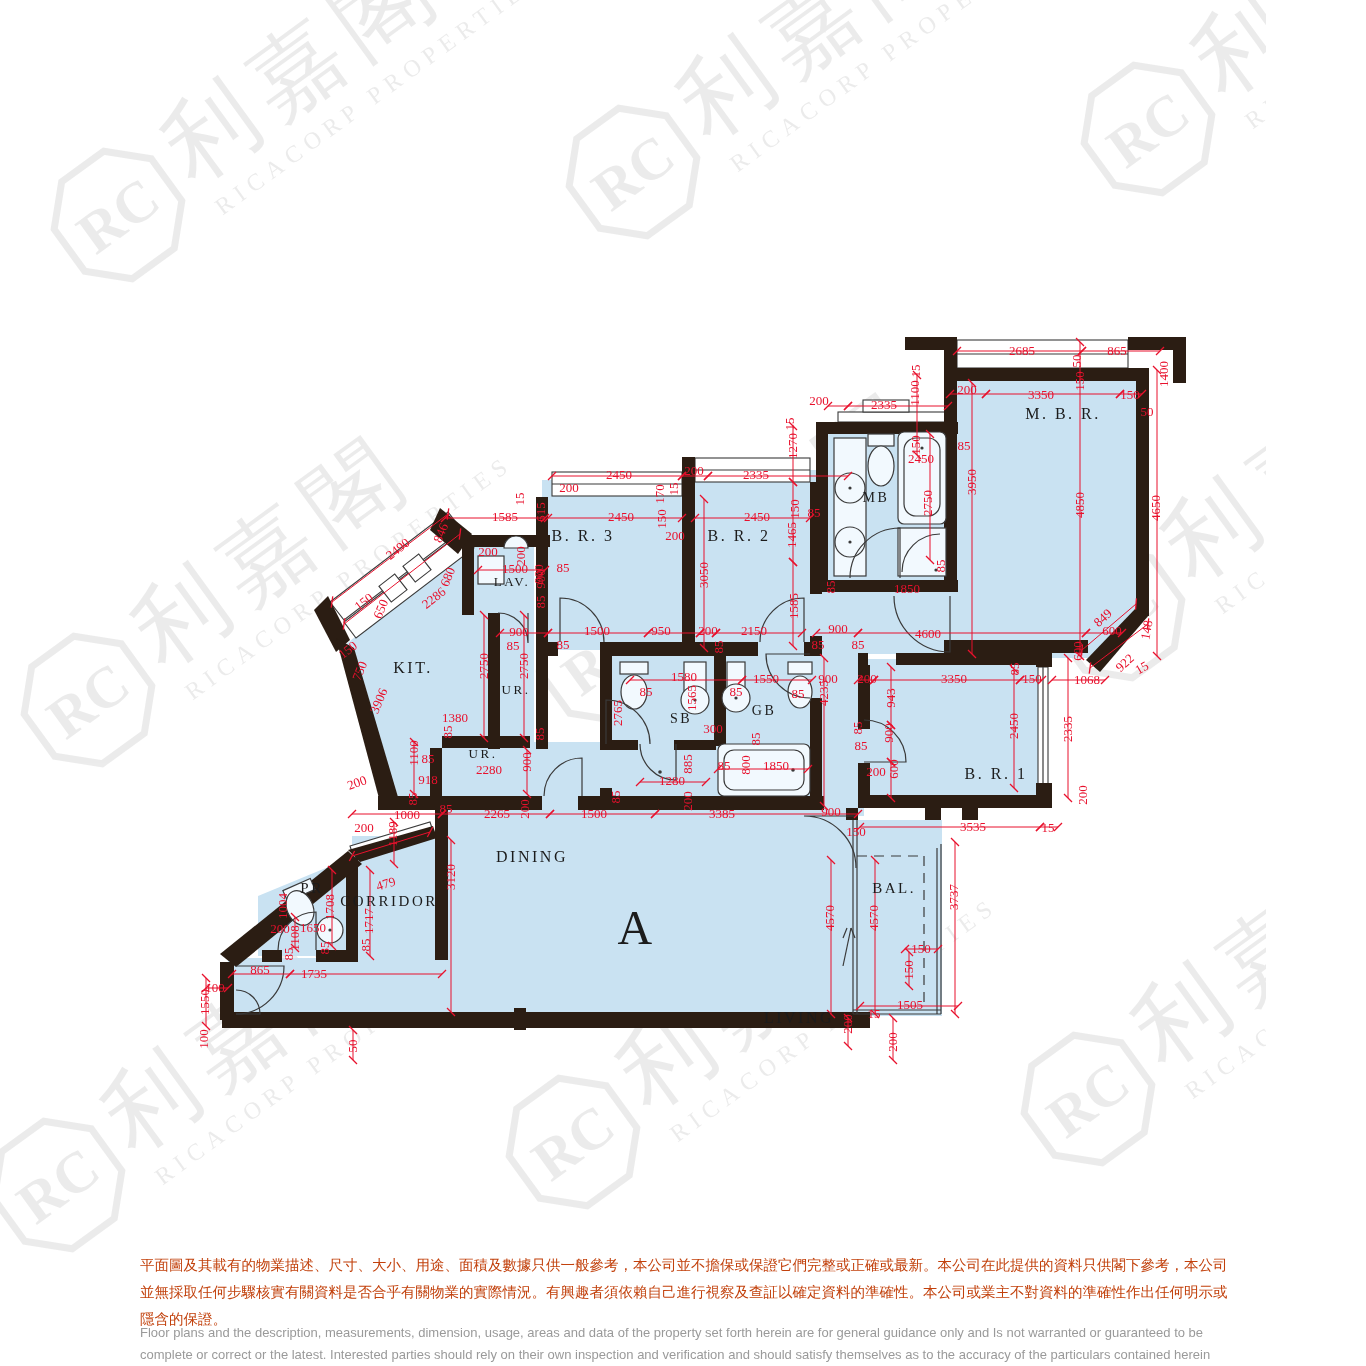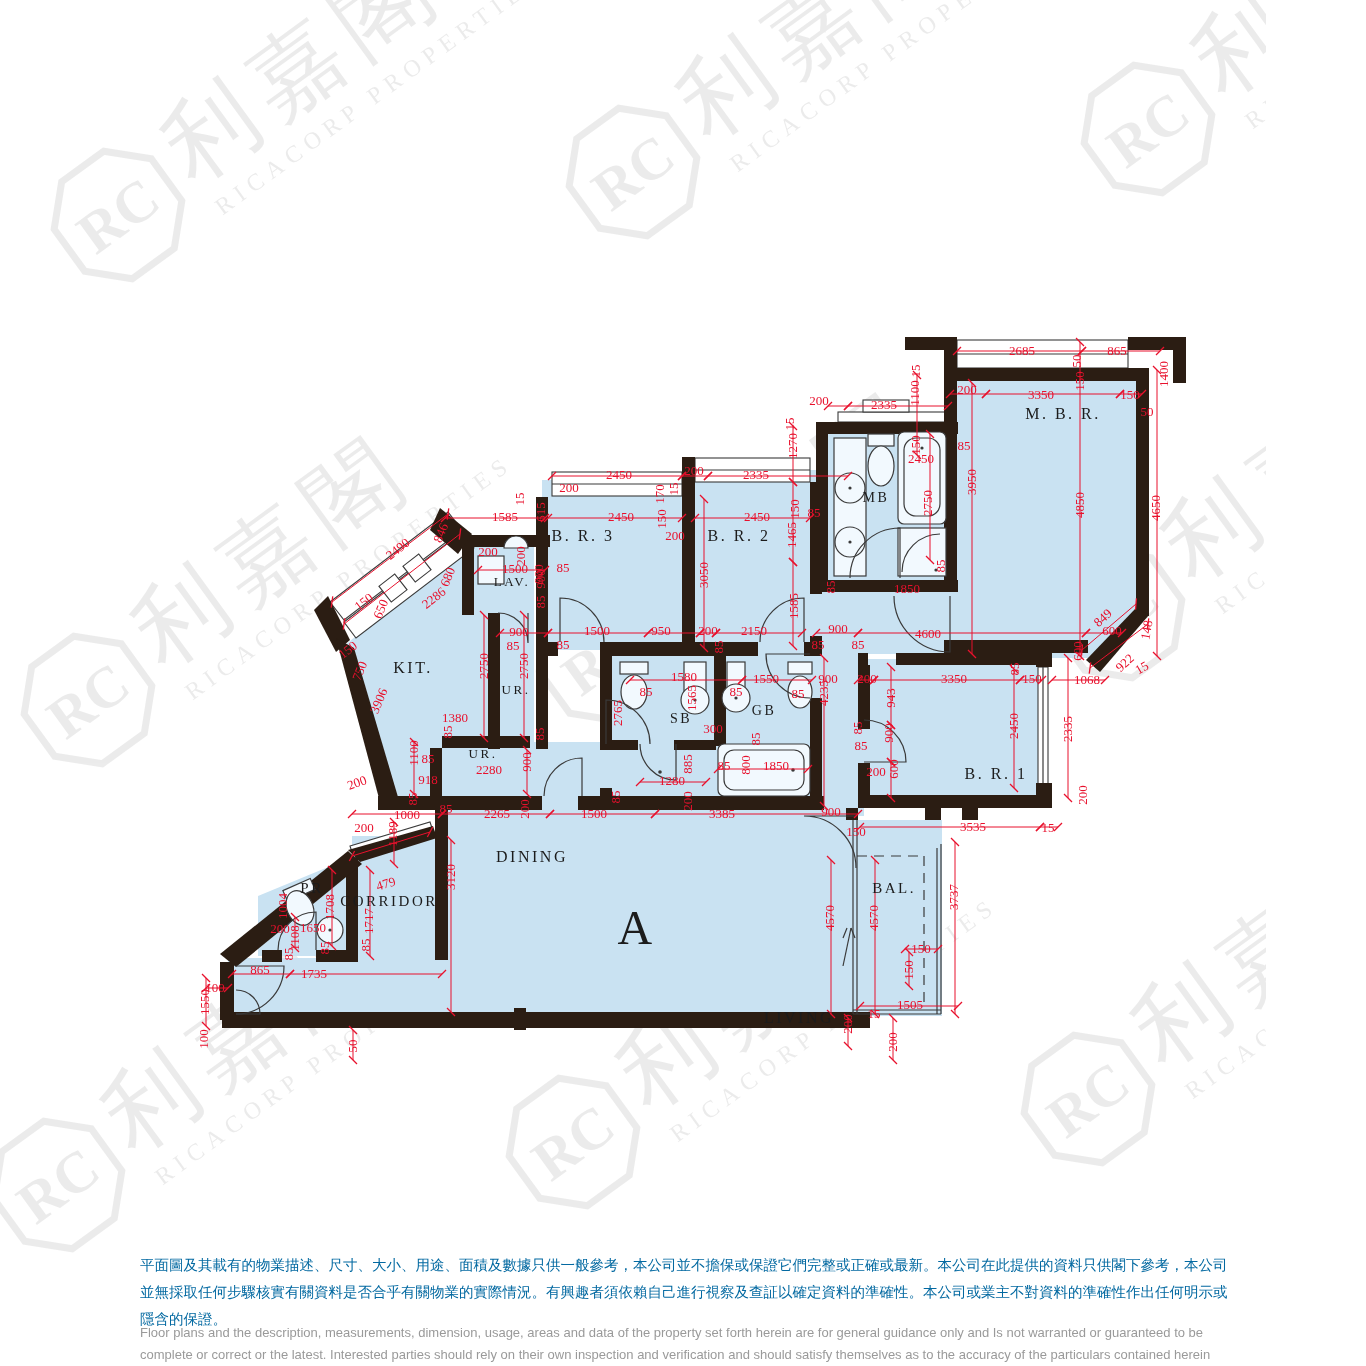--- a/index.html
+++ b/index.html
@@ -14,21 +14,21 @@
   .dash{fill:none;stroke:#3a3a3a;stroke-width:1.2;stroke-dasharray:10 7;}
   .dim{stroke:#e8112d;stroke-width:1;marker-start:url(#tk);marker-end:url(#tk);}
   .dim-t{font:13px "Liberation Serif",serif;fill:#e8112d;text-anchor:middle;}
   .room-t{fill:#1c1c1c;text-anchor:middle;font-family:"Liberation Serif",serif;letter-spacing:2.5px;}
   .wm{opacity:0.13;}
   .wm text{fill:#6b6b6b;}
   .wm .oct{fill:none;stroke:#6b6b6b;stroke-width:7;}
   .wm .mono{font:bold 58px "Liberation Serif",serif;text-anchor:middle;}
   .wm .cjk{font:92px "DejaVu Sans",sans-serif;letter-spacing:14px;}
   .wm .lat{font:24px "Liberation Serif",serif;letter-spacing:7px;}
-  .disc{position:absolute;left:140px;width:1095px;color:#0369a1;}
+  .disc{position:absolute;left:140px;width:1095px;color:#c2410c;}
   #disc-zh{top:1252px;font-size:14.5px;line-height:27px;font-family:"DejaVu Sans",sans-serif;}
   #disc-en{top:1322px;font-size:13px;line-height:21.5px;color:#9a9a9a;font-family:"Liberation Sans",sans-serif;}
 </style>
 </head>
 <body>
 
 <div id="page">
 <svg id="plan" width="1366" height="1366" viewBox="0 0 1366 1366">
   <defs>
     <marker id="tk" markerUnits="userSpaceOnUse" markerWidth="14" markerHeight="14" viewBox="-7 -7 14 14" refX="0" refY="0" orient="auto">

